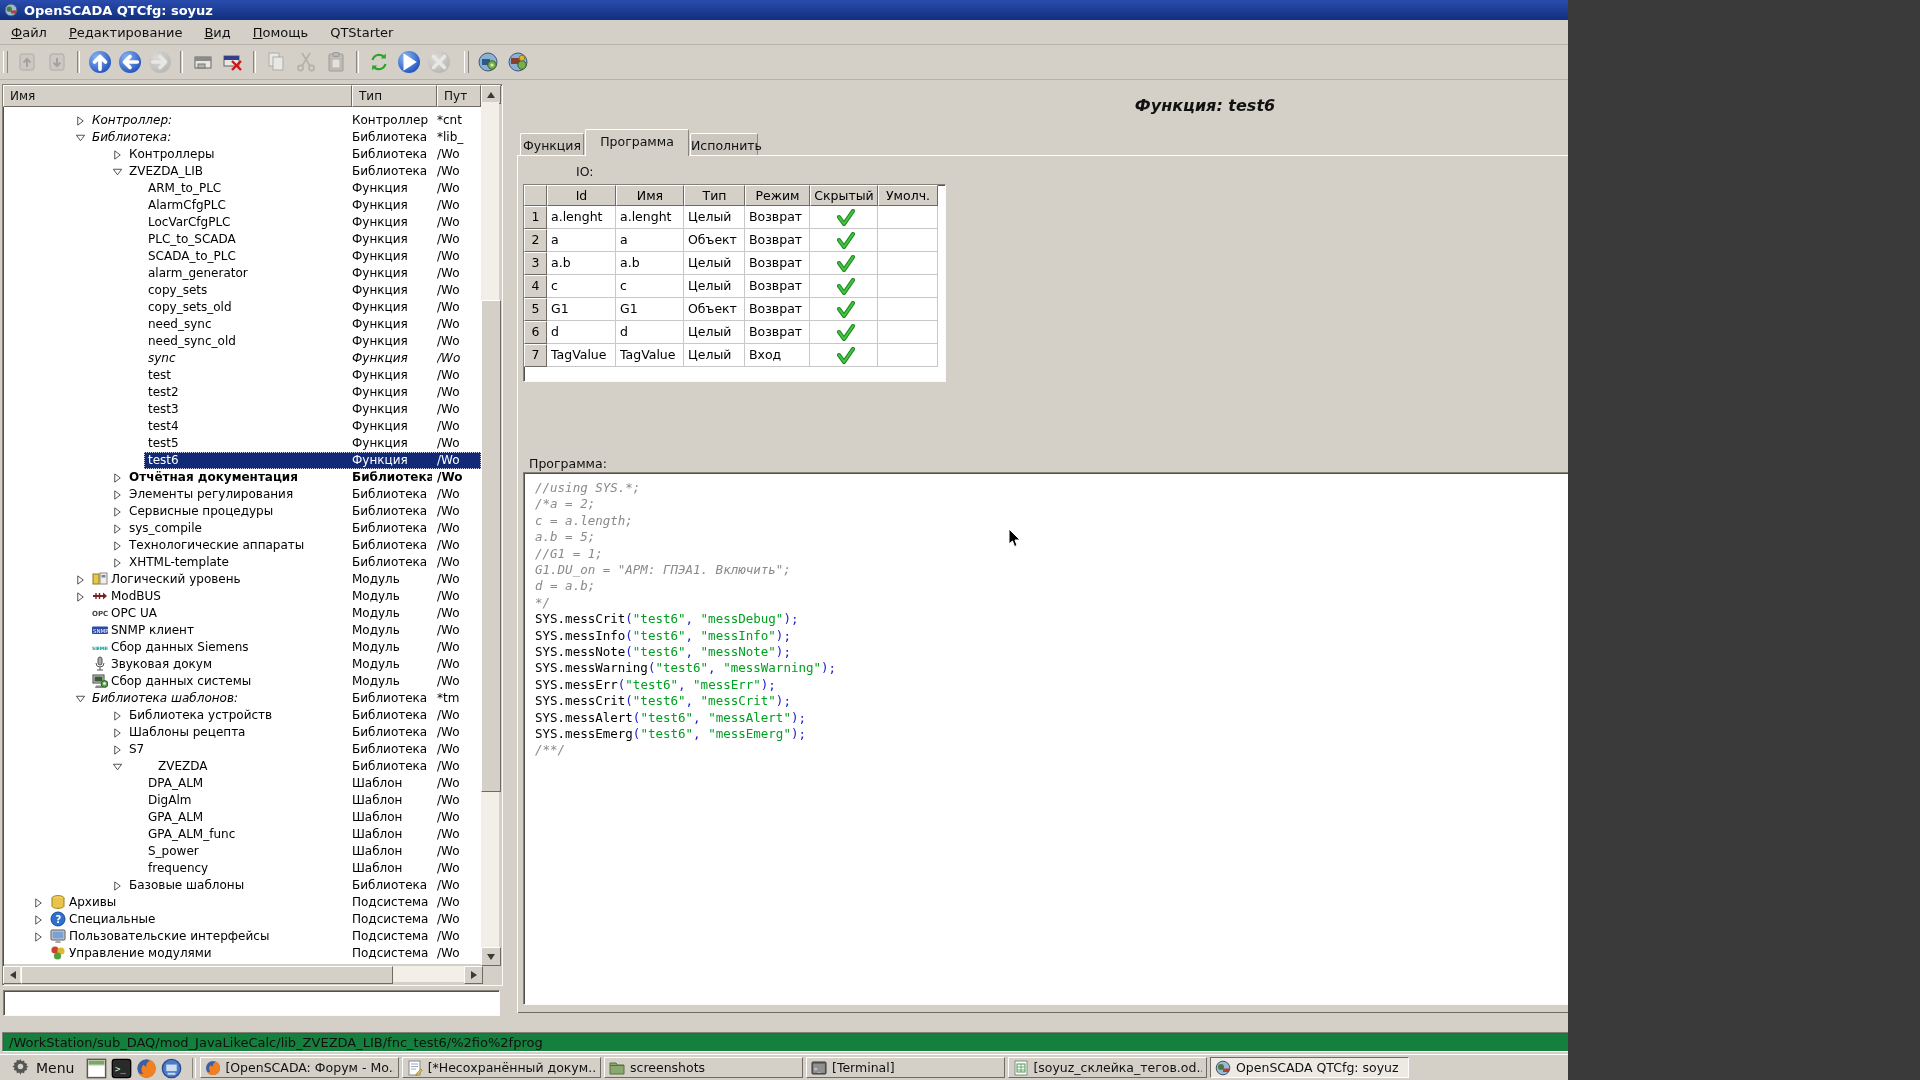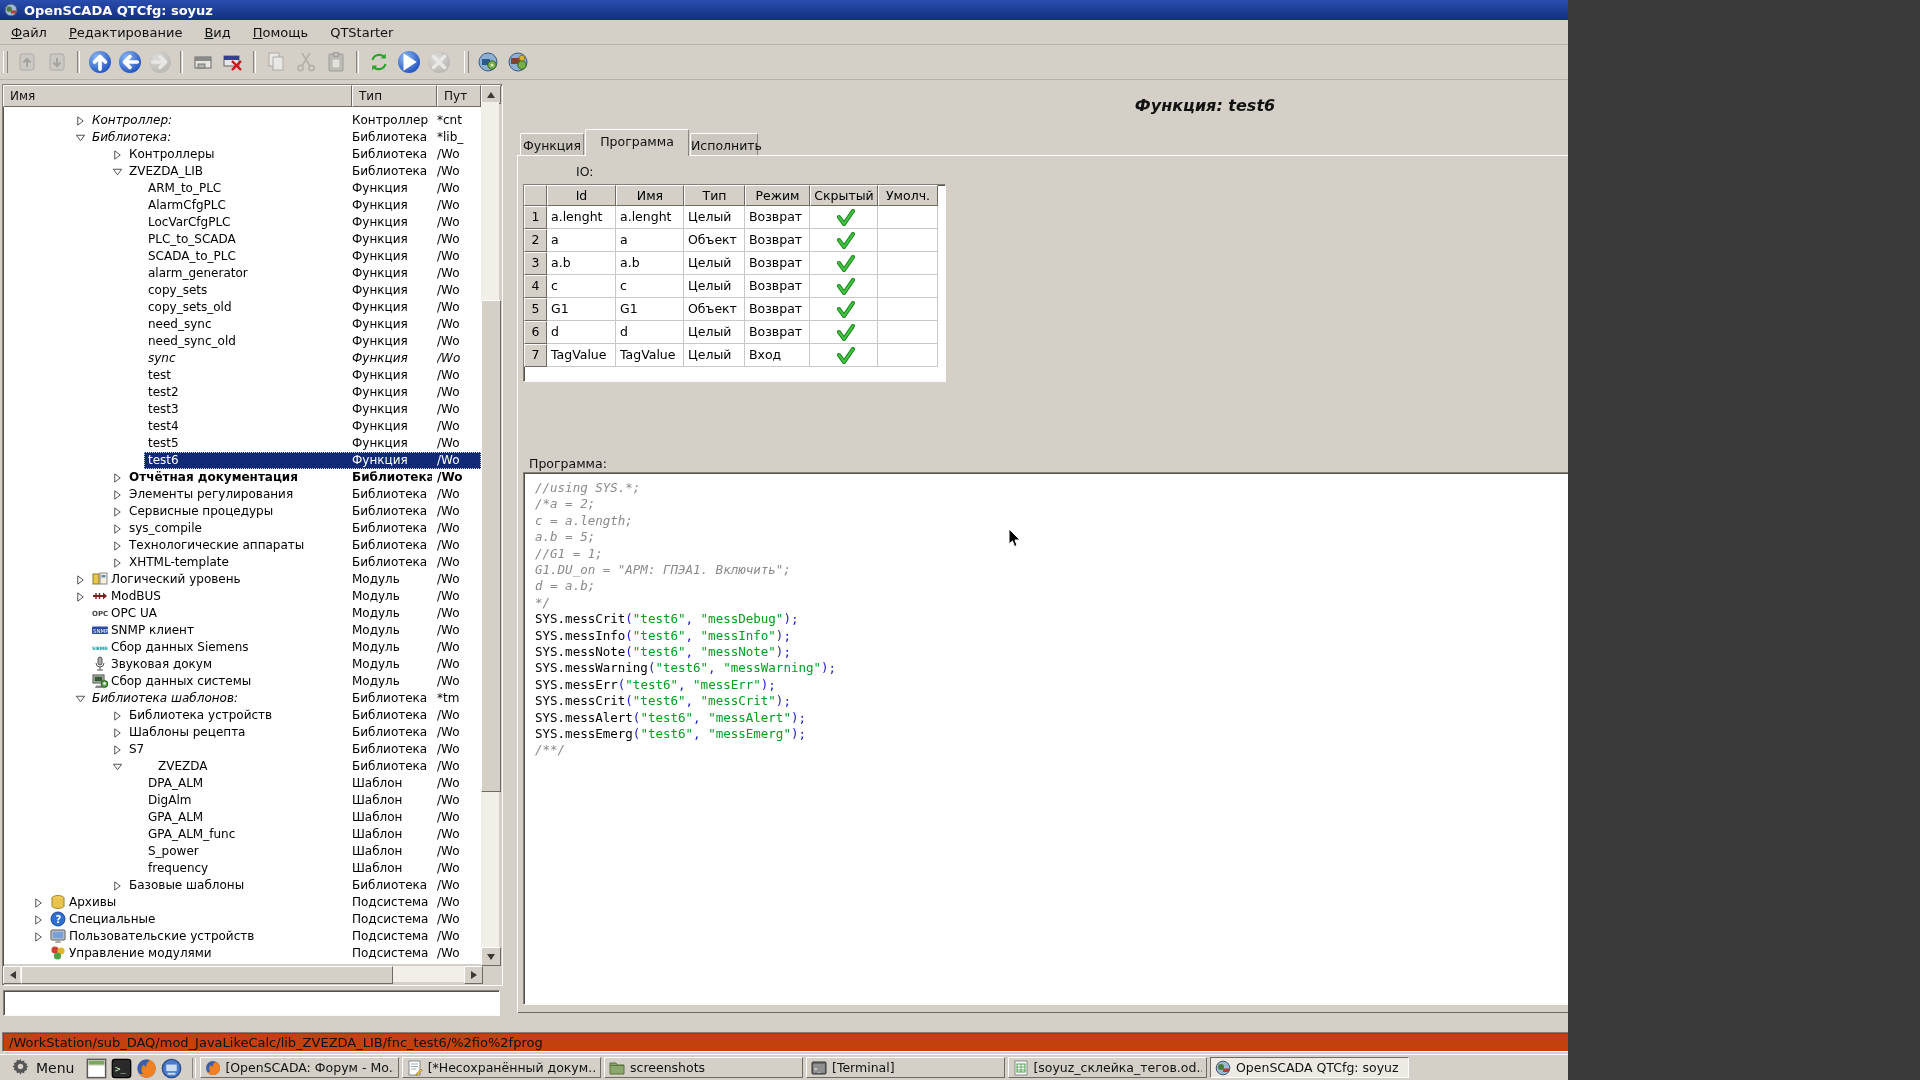--- a/index.html
+++ b/index.html
@@ -84,21 +84,21 @@
   #codebox{left:523px;top:472px;width:1364px;height:531px;background:#fff;overflow:hidden;}
   .cline{position:absolute;left:11px;white-space:pre;font-family:"DejaVu Sans Mono","Liberation Mono",monospace;
     font-size:12.5px;}
   .cm{color:#8a8a8a;font-style:italic;}
   .pl{color:#000;}
   .st{color:#00a020;}
   .pu{color:#2020c8;}
   #rscroll{left:1896px;top:157px;width:15px;height:854px;background:#f1efe8;border:1px solid #b5b1a9;}
   
   #statusbar{left:0;top:1030px;width:1920px;height:24px;background:#d4d0c8;}
-  #statusfield{left:2px;top:1032px;width:1852px;height:20px;background:#c2410c;
+  #statusfield{left:2px;top:1032px;width:1852px;height:20px;background:#15803d;
     font-size:13px;color:#111;padding:2px 0 8px 6px;box-sizing:border-box;white-space:nowrap;overflow:hidden;}
   #statusdrop{left:1856px;top:1032px;width:18px;height:20px;}
   #statusmod{left:1879px;top:1031px;font-size:17px;font-weight:bold;color:#20204a;}
   #statususer{left:1892px;top:1034px;font-size:13px;color:#e00000;font-weight:bold;}
   
   #taskbar{left:0;top:1054px;width:1920px;height:26px;background:#d4d0c8;border-top:1px solid #fff;
     display:flex;align-items:center;}
   #menubtn{display:flex;align-items:center;gap:7px;padding:0 10px 0 12px;font-size:14px;color:#111;}
   #menubtn svg{width:17px;height:17px;}
   .ql{width:21px;height:21px;margin:0 2px;}
@@ -608,21 +608,21 @@
       </div>
       <div class="trow" style="top: 821px;">
         <span class="exp" style="left: 29px;"><svg width="11" height="12" viewBox="0 0 12 12">
             <path d="M3 1.5v9l6-4.5z" fill="#fff" stroke="#444"></path>
           </svg></span>
         <span class="ticn" style="left:46px;"><svg viewBox="0 0 16 16">
             <rect x="1" y="2" width="14" height="10" rx="1" fill="#d8d4cc" stroke="#555"></rect>
             <rect x="2.5" y="3.5" width="11" height="7" fill="#7aa0d8"></rect>
             <path d="M6 12.5L5 15h6l-1-2.5z" fill="#aaa"></path>
           </svg></span>
-        <span class="lbl" style="left:65px;">Пользовательские устройств</span>
+        <span class="lbl" style="left:65px;">Пользовательские интерфейсы</span>
         <span class="typ">Подсистема</span>
         <span class="pth">/Wo</span>
       </div>
       <div class="trow" style="top: 838px;">
         <span class="ticn" style="left:46px;"><svg viewBox="0 0 16 16">
             <circle cx="5" cy="5" r="3.6" fill="#d04030"></circle>
             <circle cx="11" cy="6" r="3.6" fill="#e0b830"></circle>
             <circle cx="7.5" cy="11" r="3.6" fill="#50a040"></circle>
           </svg></span>
         <span class="lbl" style="left:65px;">Управление модулями</span>

